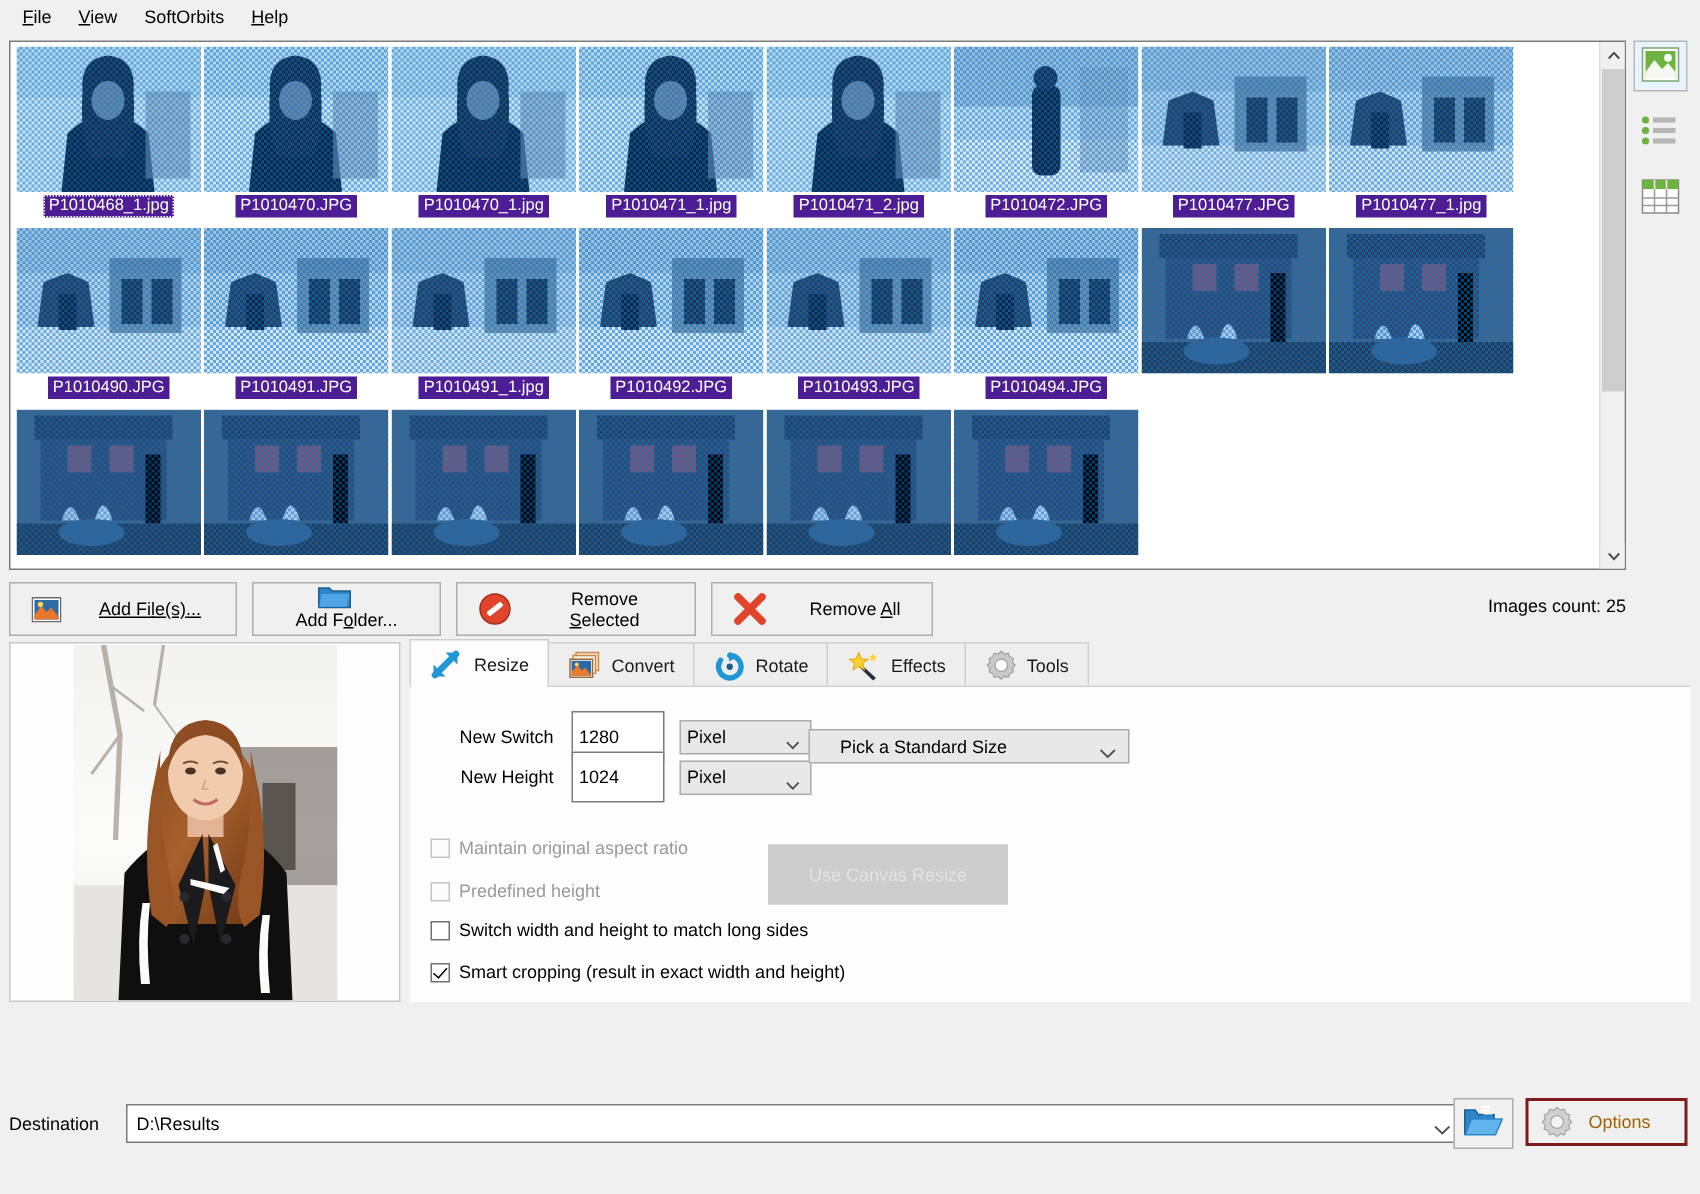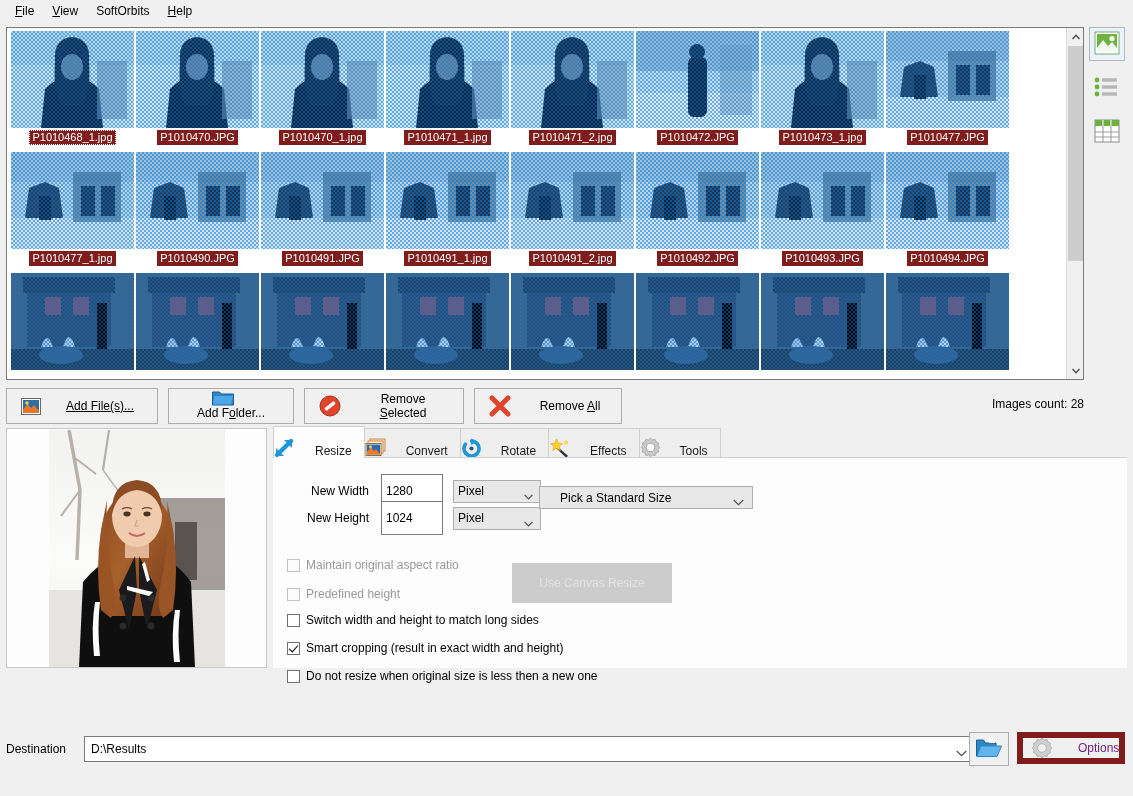--- a/index.html
+++ b/index.html
@@ -124,21 +124,21 @@
       linear-gradient(45deg, rgba(0,120,215,.55) 25%, transparent 25%, transparent 75%, rgba(0,120,215,.55) 75%);
     background-size: 4px 4px;
     background-position: 0 0, 2px 2px;
     pointer-events: none;
   }
   .thumbimg svg { display: block; width: 100%; height: 100%; }
   .thumblabel {
     margin-top: 2px;
     font-size: 11px;
     color: #ffffff;
-    background: #7f1d1d;
+    background: #4c1d95;
     padding: 1px 3px;
     line-height: 13px;
     white-space: nowrap;
     max-width: 121px;
     overflow: hidden;
   }
   .thumbcell.focused .thumblabel { outline: 1px dotted #ffffff; outline-offset: -1px; }
 
   
   .vscroll {
@@ -222,29 +222,28 @@
 
   
   .tabarea {
     position: absolute;
     left: 273px; top: 404px;
     width: 854px; height: 243px;
   }
   .tabstrip { display: flex; height: 32px; align-items: flex-end; }
   .tab {
     height: 30px;
-    display: flex; align-items: flex-end;
-    padding: 0 12px 0 0;
+    display: flex; align-items: center;
+    padding: 0 12px 0 13px;
     background: #eeeeee;
     border: 1px solid #cfcfcf;
     border-bottom: none;
     margin-right: -1px;
     font-size: 12px;
     color: #1a1a1a;
-    gap: 12px;
   }
   .tab.active {
     background: #fdfdfd;
     border-color: #cfcfcf;
     height: 32px;
     position: relative; z-index: 3;
   }
   .tab .tic { margin-right: 7px; display: flex; align-items: center; }
   .tabbody {
     position: relative;
@@ -353,23 +352,23 @@
     background: #f0f0f0;
     border: 1px solid #adadad;
     display: flex; align-items: center; justify-content: center;
   }
 
   .optbtn {
     position: absolute;
     left: 1017px; top: 710px;
     width: 108px; height: 32px;
     background: #f0f0f0;
-    border: 6px solid #7f1d1d;
+    border: 2px solid #7f1d1d;
     display: flex; align-items: center;
-    font-size: 12px; color: #701a75; gap: 15px;
+    font-size: 12px; color: #a16207;
   }
   .optbtn .ic, .startbtn .ic { margin: 0 10px 0 8px; display: flex; align-items: center; }
 </style>
 </head>
 <body>
 
 <div class="app">
 
 
   <div class="menubar">
@@ -471,36 +470,20 @@
                     <rect width="123" height="97" fill="#c6dded"></rect>
                     <rect x="0" y="0" width="123" height="40" fill="#9dbdd6"></rect>
                     <rect x="0" y="62" width="123" height="35" fill="#dfeaf2"></rect>
                     <rect x="52" y="26" width="19" height="60" rx="6" fill="#16263e"></rect>
                     <circle cx="61" cy="21" r="8" fill="#1d3050"></circle>
                     <rect x="84" y="14" width="32" height="70" fill="#8aa6bd" opacity=".55"></rect>
                   </svg>
                 </div>
               </div>
               <div class="thumblabel">P1010472.JPG</div>
-            </div>
-            <div class="thumbcell">
-              <div class="thumbimgwrap">
-                <div class="thumbimg">
-                  <svg viewBox="0 0 123 97" preserveAspectRatio="none">
-                    <rect width="123" height="97" fill="#cfe4ee"></rect>
-                    <rect x="0" y="0" width="123" height="34" fill="#b9d7e6"></rect>
-                    <path d="M30 97 L34 58 Q46 46 61 44 Q76 46 88 58 L92 97 Z" fill="#12243c"></path>
-                    <ellipse cx="61" cy="33" rx="15" ry="19" fill="#2b3d56"></ellipse>
-                    <path d="M44 30 Q42 8 61 6 Q80 8 78 30 Q80 62 72 74 L50 74 Q42 62 44 30 Z" fill="#1b2b44"></path>
-                    <ellipse cx="61" cy="36" rx="11" ry="13" fill="#6e85a0"></ellipse>
-                    <rect x="86" y="30" width="30" height="58" fill="#7b94ad" opacity=".6"></rect>
-                  </svg>
-                </div>
-              </div>
-              <div class="thumblabel">P1010473_1.jpg</div>
             </div>
             <div class="thumbcell">
               <div class="thumbimgwrap">
                 <div class="thumbimg">
                   <svg viewBox="0 0 123 97" preserveAspectRatio="none">
                     <rect width="123" height="97" fill="#b9d2e4"></rect>
                     <rect x="0" y="0" width="123" height="30" fill="#a2c1d9"></rect>
                     <rect x="0" y="66" width="123" height="31" fill="#d5e4ef"></rect>
                     <path d="M14 66 L18 36 L34 30 L48 36 L52 66 Z" fill="#2a3f5c"></path>
                     <rect x="62" y="20" width="48" height="50" fill="#51708e" opacity=".7"></rect>
@@ -572,37 +555,20 @@
                     <rect x="0" y="66" width="123" height="31" fill="#d5e4ef"></rect>
                     <path d="M14 66 L18 36 L34 30 L48 36 L52 66 Z" fill="#2a3f5c"></path>
                     <rect x="62" y="20" width="48" height="50" fill="#51708e" opacity=".7"></rect>
                     <rect x="70" y="34" width="14" height="30" fill="#22364f"></rect>
                     <rect x="90" y="34" width="14" height="30" fill="#22364f"></rect>
                     <rect x="28" y="44" width="12" height="24" fill="#16263e"></rect>
                   </svg>
                 </div>
               </div>
               <div class="thumblabel">P1010491_1.jpg</div>
-            </div>
-            <div class="thumbcell">
-              <div class="thumbimgwrap">
-                <div class="thumbimg">
-                  <svg viewBox="0 0 123 97" preserveAspectRatio="none">
-                    <rect width="123" height="97" fill="#b9d2e4"></rect>
-                    <rect x="0" y="0" width="123" height="30" fill="#a2c1d9"></rect>
-                    <rect x="0" y="66" width="123" height="31" fill="#d5e4ef"></rect>
-                    <path d="M14 66 L18 36 L34 30 L48 36 L52 66 Z" fill="#2a3f5c"></path>
-                    <rect x="62" y="20" width="48" height="50" fill="#51708e" opacity=".7"></rect>
-                    <rect x="70" y="34" width="14" height="30" fill="#22364f"></rect>
-                    <rect x="90" y="34" width="14" height="30" fill="#22364f"></rect>
-                    <rect x="28" y="44" width="12" height="24" fill="#16263e"></rect>
-                  </svg>
-                </div>
-              </div>
-              <div class="thumblabel">P1010491_2.jpg</div>
             </div>
             <div class="thumbcell">
               <div class="thumbimgwrap">
                 <div class="thumbimg">
                   <svg viewBox="0 0 123 97" preserveAspectRatio="none">
                     <rect width="123" height="97" fill="#b9d2e4"></rect>
                     <rect x="0" y="0" width="123" height="30" fill="#a2c1d9"></rect>
                     <rect x="0" y="66" width="123" height="31" fill="#d5e4ef"></rect>
                     <path d="M14 66 L18 36 L34 30 L48 36 L52 66 Z" fill="#2a3f5c"></path>
                     <rect x="62" y="20" width="48" height="50" fill="#51708e" opacity=".7"></rect>
@@ -875,21 +841,21 @@
         <span class="lbl">Remove <u>S</u>elected</span>
       </div>
       <div class="actbtn w4">
         <span class="ic">
           <svg width="22" height="22" viewBox="0 0 22 22">
             <path d="M3 3 L19 19 M19 3 L3 19" stroke="#e0452c" stroke-width="5" stroke-linecap="round"></path>
           </svg>
         </span>
         <span class="lbl">Remove <u>A</u>ll</span>
       </div>
-      <div class="imgcount">Images count: 28</div>
+      <div class="imgcount">Images count: 25</div>
     </div>
 
     <div class="previewbox">
       <svg width="176" height="237" viewBox="0 0 176 237">
         <defs>
           <linearGradient id="snowbg" x1="0" y1="0" x2="0" y2="1">
             <stop offset="0%" stop-color="#f2f2f0"></stop>
             <stop offset="55%" stop-color="#fbfbfa"></stop>
             <stop offset="100%" stop-color="#ededea"></stop>
           </linearGradient>
@@ -1004,21 +970,21 @@
               <circle cx="10.5" cy="10.5" r="4.1" fill="#fdfdfd" stroke="#a0a0a0" stroke-width=".8"></circle>
             </svg>
           </span>
           <span>Tools</span>
         </div>
       </div>
 
       <div class="tabbody">
 
         <div class="formrow" style="left:14px; top:16px;">
-          <span class="flabel" style="width:82px;">New Width</span>
+          <span class="flabel" style="width:82px;">New Switch</span>
           <input class="ftext" style="margin-left: 12px;" value="1280">
           <div class="fsel" style="margin-left:10px;">
             <span>Pixel</span>
             <span class="cv">
               <svg width="9" height="6" viewBox="0 0 9 6">
                   <path d="M0.6 0.8 L4.5 4.8 L8.4 0.8" fill="none" stroke="#4f4f4f" stroke-width="1.2"></path>
                 </svg>
             </span>
           </div>
         </div>
@@ -1058,24 +1024,20 @@
           <span>Predefined height</span>
         </div>
         <div class="cbrow" style="left:14px; top:155px;">
           <span class="cbox"></span>
           <span>Switch width and height to match long sides</span>
         </div>
         <div class="cbrow" style="left:14px; top:183px;">
           <span class="cbox checked"></span>
           <span>Smart cropping (result in exact width and height)</span>
         </div>
-        <div class="cbrow" style="left:14px; top:211px;">
-          <span class="cbox"></span>
-          <span>Do not resize when original size is less then a new one</span>
-        </div>
       </div>
     </div>
 
     <div class="destrow">
       <span class="destlabel">Destination</span>
       <div class="destcombo">
         <span>D:\Results</span>
         <span class="cv">
           <svg width="11" height="7" viewBox="0 0 11 7">
               <path d="M0.7 1 L5.5 5.6 L10.3 1" fill="none" stroke="#4f4f4f" stroke-width="1.2"></path>

